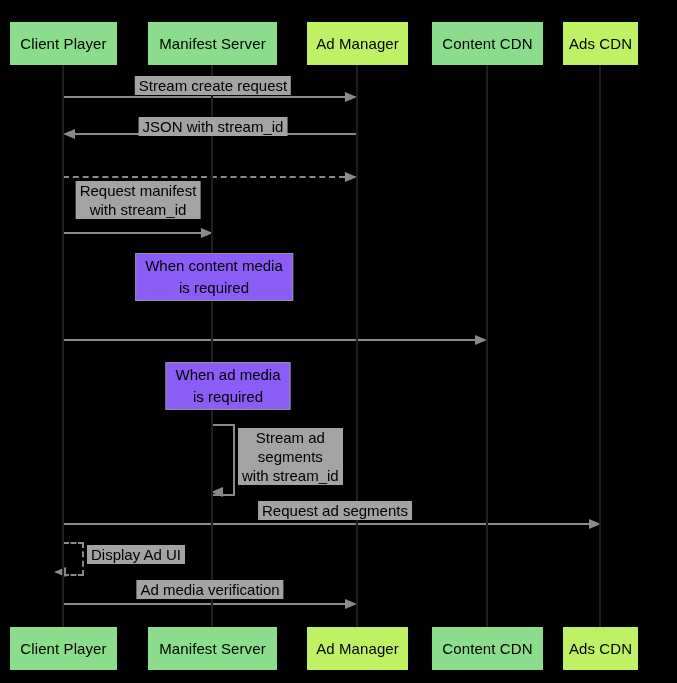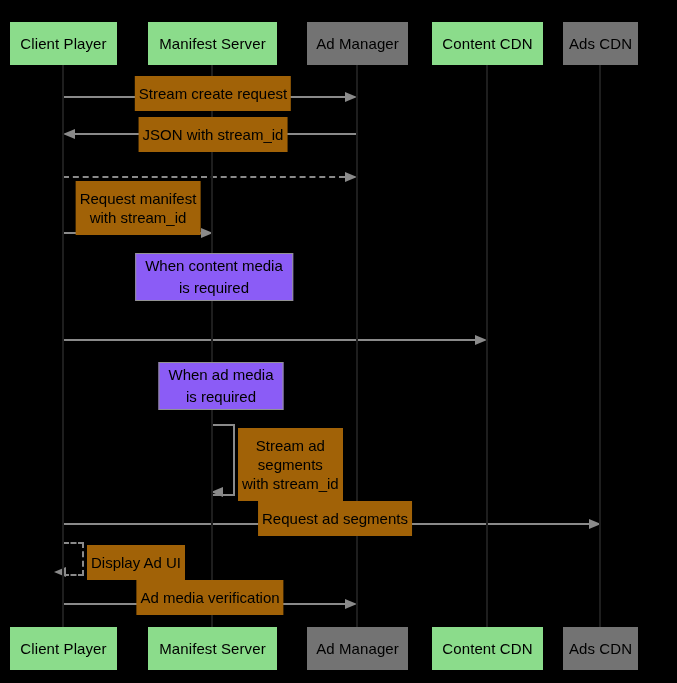--- a/index.html
+++ b/index.html
@@ -5,32 +5,32 @@
   html,body{margin:0;padding:0;background:#000;}
   #stage{
     position:relative;width:677px;height:683px;background:#000;overflow:hidden;
     font-family:"Liberation Sans", sans-serif;
   }
   .actor{
     position:absolute;height:43px;display:flex;align-items:center;justify-content:center;
     font-size:15px;color:#000;z-index:4;letter-spacing:.1px;
   }
   .actor.green{background:#8BDC8B;}
-  .actor.blue{background:#737373;}
+  .actor.blue{background:#bef264;}
   .lifeline{
     position:absolute;top:57px;height:570px;width:2px;background:#1e1e1e;z-index:2;
   }
   .msg-line{position:absolute;height:0;border-top:2px solid #8A8A8A;z-index:1;}
   .msg-line.dashed{border-top-style:dashed;}
   .ah{position:absolute;width:0;height:0;border-style:solid;z-index:1;}
   .ah.right{border-width:5px 0 5px 12px;border-color:transparent transparent transparent #8A8A8A;}
   .ah.left{border-width:5px 12px 5px 0;border-color:transparent #8A8A8A transparent transparent;}
   .msg-label{
-    position:absolute;background:#a16207;color:#000;font-size:15px;line-height:19px;
-    padding:8px 4px;white-space:pre-line;text-align:center;z-index:3;
+    position:absolute;background:#a3a3a3;color:#000;font-size:15px;line-height:19px;
+    padding:0 4px;white-space:pre-line;text-align:center;z-index:3;
   }
   .msg-label.centered{transform:translateX(-50%);}
   .note{
     position:absolute;background:#8b5cf6;border:1px solid #939393;color:#000;
     font-size:15px;line-height:22px;text-align:center;z-index:3;
     transform:translateX(-50%);padding:1px 9px;white-space:pre-line;
   }
   .self-loop{position:absolute;border:2px solid #8A8A8A;border-left:none;z-index:1;background:transparent;}
   .self-loop.dashed{border-style:dashed;border-left:none;}
 </style>
@@ -76,21 +76,21 @@
 with stream_id</div>
   <div class="msg-line" style="left:63px;top:232px;width:139px;"></div>
   <div class="ah right" style="left:201px;top:228px;"></div>
 
   <div class="note" style="left:214px;top:253px;">When content media
 is required</div>
 
   <div class="msg-line" style="left:63px;top:339px;width:413px;"></div>
   <div class="ah right" style="left:475px;top:335px;"></div>
 
-  <div class="note" style="left:221px;top:362px;text-align:center;">When ad media
+  <div class="note" style="left:228px;top:362px;text-align:center;">When ad media
 is required</div>
 
   <div class="self-loop" style="left:213px;top:424px;width:20px;height:68px;"></div>
   <div class="ah left" style="left:211px;top:487px;"></div>
   <div class="msg-label" style="left:238px;top:428px;">Stream ad
 segments
 with stream_id</div>
 
   <div class="msg-label centered" style="left:335px;top:501px;">Request ad segments</div>
   <div class="msg-line" style="left:63px;top:523px;width:527px;"></div>

